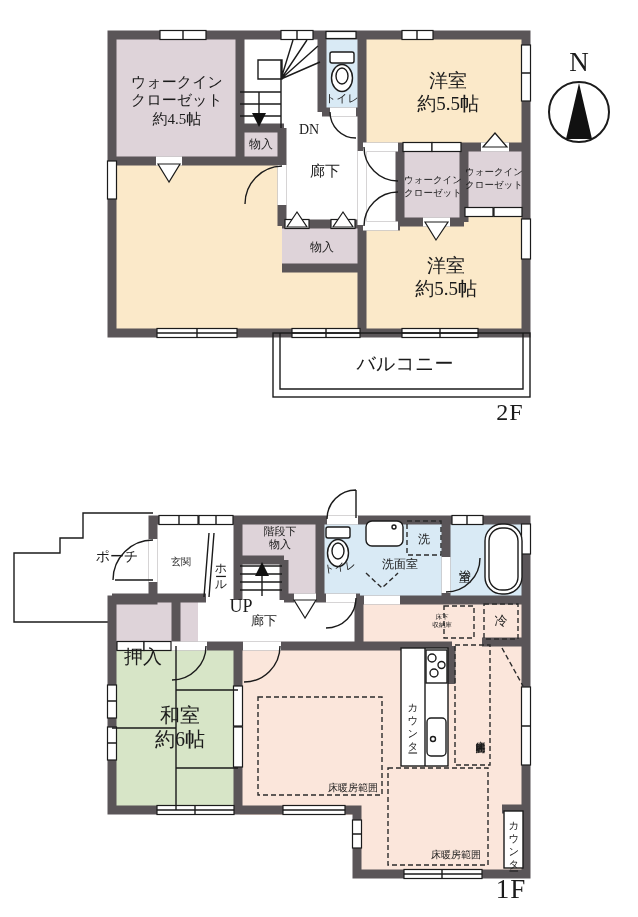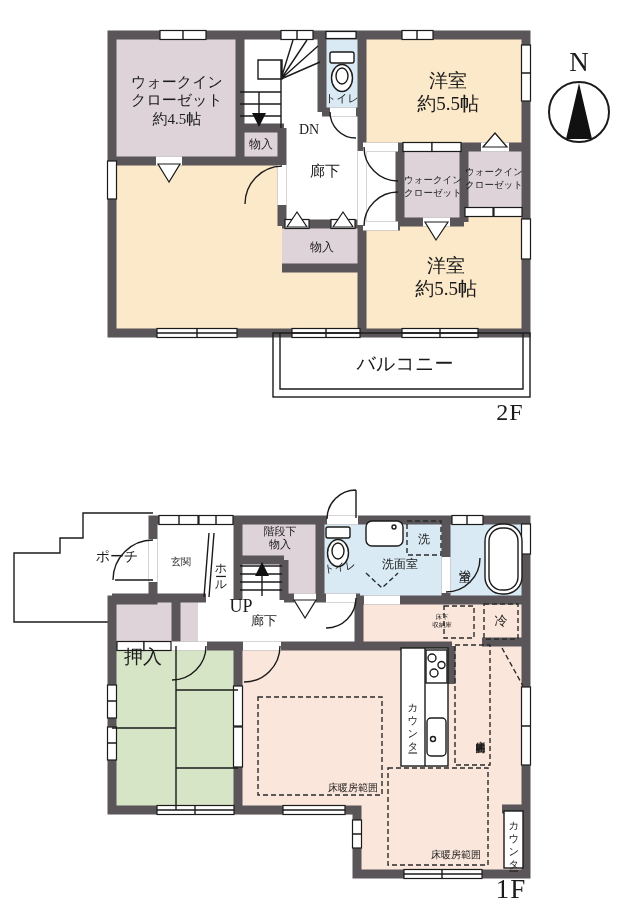--- a/index.html
+++ b/index.html
@@ -262,20 +262,22 @@
 <div class="lbl" style="left:241px;top:607px;font-size:18px">UP</div>
 <div class="lbl" style="left:264px;top:621px;font-size:13px">廊下</div>
 <div class="lbl rot" style="left:340px;top:568px;font-size:10.5px">トイレ</div>
 <div class="lbl" style="left:424px;top:539px;font-size:12px">洗</div>
 <div class="lbl" style="left:400px;top:564px;font-size:12px">洗面室</div>
 <div class="lbl v" style="left:465px;top:561px;font-size:12px">浴室</div>
 <div class="lbl" style="left:442px;top:621px;font-size:6.5px;line-height:1.2">床下
 収納庫</div>
 <div class="lbl" style="left:501px;top:621px;font-size:13px">冷</div>
 <div class="lbl" style="left:143px;top:657px;font-size:19px">押入</div>
+<div class="lbl" style="left:180px;top:727px;font-size:20px">和室
+約6帖</div>
 <div class="lbl v" style="left:412px;top:722px;font-size:10.5px">カウンター</div>
 <div class="lbl v" style="left:480px;top:735px;font-size:10px">床暖房範囲</div>
 <div class="lbl" style="left:353px;top:788px;font-size:10px">床暖房範囲</div>
 <div class="lbl" style="left:456px;top:855px;font-size:10px">床暖房範囲</div>
 <div class="lbl v" style="left:513px;top:840px;font-size:10.5px">カウンター</div>
 <div class="lbl" style="left:511px;top:889px;font-size:27px;letter-spacing:1px">1F</div>
 
 </div>
 
 </body></html>

